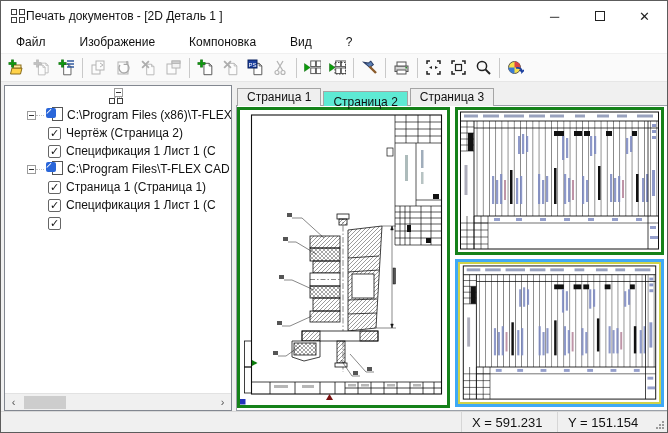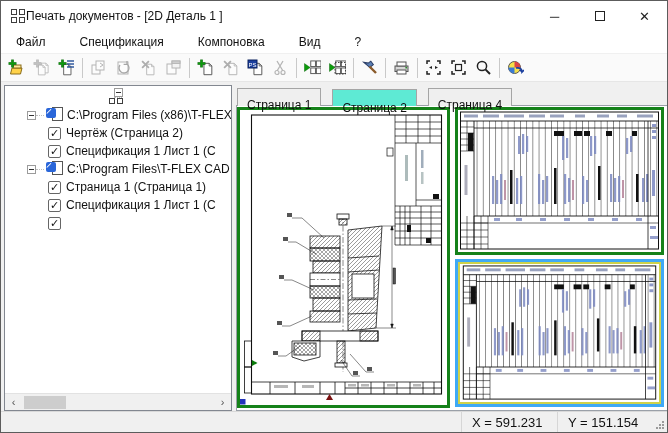--- a/index.html
+++ b/index.html
@@ -47,21 +47,21 @@
 
   .hscroll { height:17px; flex:0 0 auto; background:#f0f0f0; display:flex; align-items:center; border-top:1px solid #e2e2e2; }
   .scroll-arrow { width:17px; height:17px; display:flex; align-items:center; justify-content:center; font-size:11px; color:#555; }
   .scroll-arrow.right { margin-left:auto; }
   .scroll-thumb { width:42px; height:13px; background:#cdcdcd; margin-left:2px; }
 
   .splitter { width:4px; flex:0 0 auto; }
 
   .right-col { flex:1 1 auto; display:flex; flex-direction:column; min-width:0; }
   .tabs { height:21px; display:flex; align-items:flex-end; padding-left:1px; position:relative; z-index:2; flex:0 0 auto; }
-  .tab { height:18px; line-height:17px; padding:8px 9px; font-size:12px; color:#111; background:#efefef; border:1px solid #a5a5a5; border-bottom:none; margin-right:11px;text-align:right; }
+  .tab { height:18px; line-height:17px; padding:0 9px; font-size:12px; color:#111; background:#efefef; border:1px solid #a5a5a5; border-bottom:none; margin-right:2px;text-align:right; }
   .tab.active { height:15px; line-height:20px; background:#5eead4; position:relative; }
   .preview { flex:1 1 auto; background:#fff; border:1px solid #9aa0a8; border-right:none; margin-top:-1px; position:relative; overflow:hidden; }
 
   .page { position:absolute; background:#fff; }
   .page-a { left:0px; top:1px; border:3px solid #15821a; width:213px; height:301px; }
   .page-b { left:218px; top:1px; border:3px solid #15821a; width:209px; height:148px; }
   .page-c { left:218px; top:153px; border:3px solid #3fa9f5; width:209px; height:148px; }
   .page-c .inner { width:100%; height:100%; border:2px solid #cfd24a; }
   .page svg { display:block; width:100%; height:100%; }
 
@@ -96,21 +96,21 @@
       <div class="win-btn">─</div>
       <div class="win-btn max">
           <span></span>
         </div>
       <div class="win-btn">✕</div>
     </div>
   </div>
 
   <div class="menubar">
     <div class="menu-item">Файл</div>
-    <div class="menu-item">Спецификация</div>
+    <div class="menu-item">Изображение</div>
     <div class="menu-item">Компоновка</div>
     <div class="menu-item">Вид</div>
     <div class="menu-item">?</div>
   </div>
 
   <div class="toolbar">
 
     <svg width="0" height="0" style="position:absolute">
       <defs>
         <symbol id="s-page" viewBox="0 0 16 16">
@@ -334,21 +334,21 @@
         <span class="scroll-arrow right">›</span>
       </div>
     </div>
 
     <div class="splitter"></div>
 
     <div class="right-col">
       <div class="tabs">
         <div class="tab">Страница 1</div>
         <div class="tab active">Страница 2</div>
-        <div class="tab">Страница 4</div>
+        <div class="tab">Страница 3</div>
       </div>
 
       <div class="preview">
 
         <div class="page page-a">
           <svg viewBox="0 0 207 295">
             <defs>
               <pattern id="hA" width="4" height="4" patternUnits="userSpaceOnUse">
                   <path d="M0,4 L4,0" stroke="#222" stroke-width="0.45"></path>
                 </pattern>

